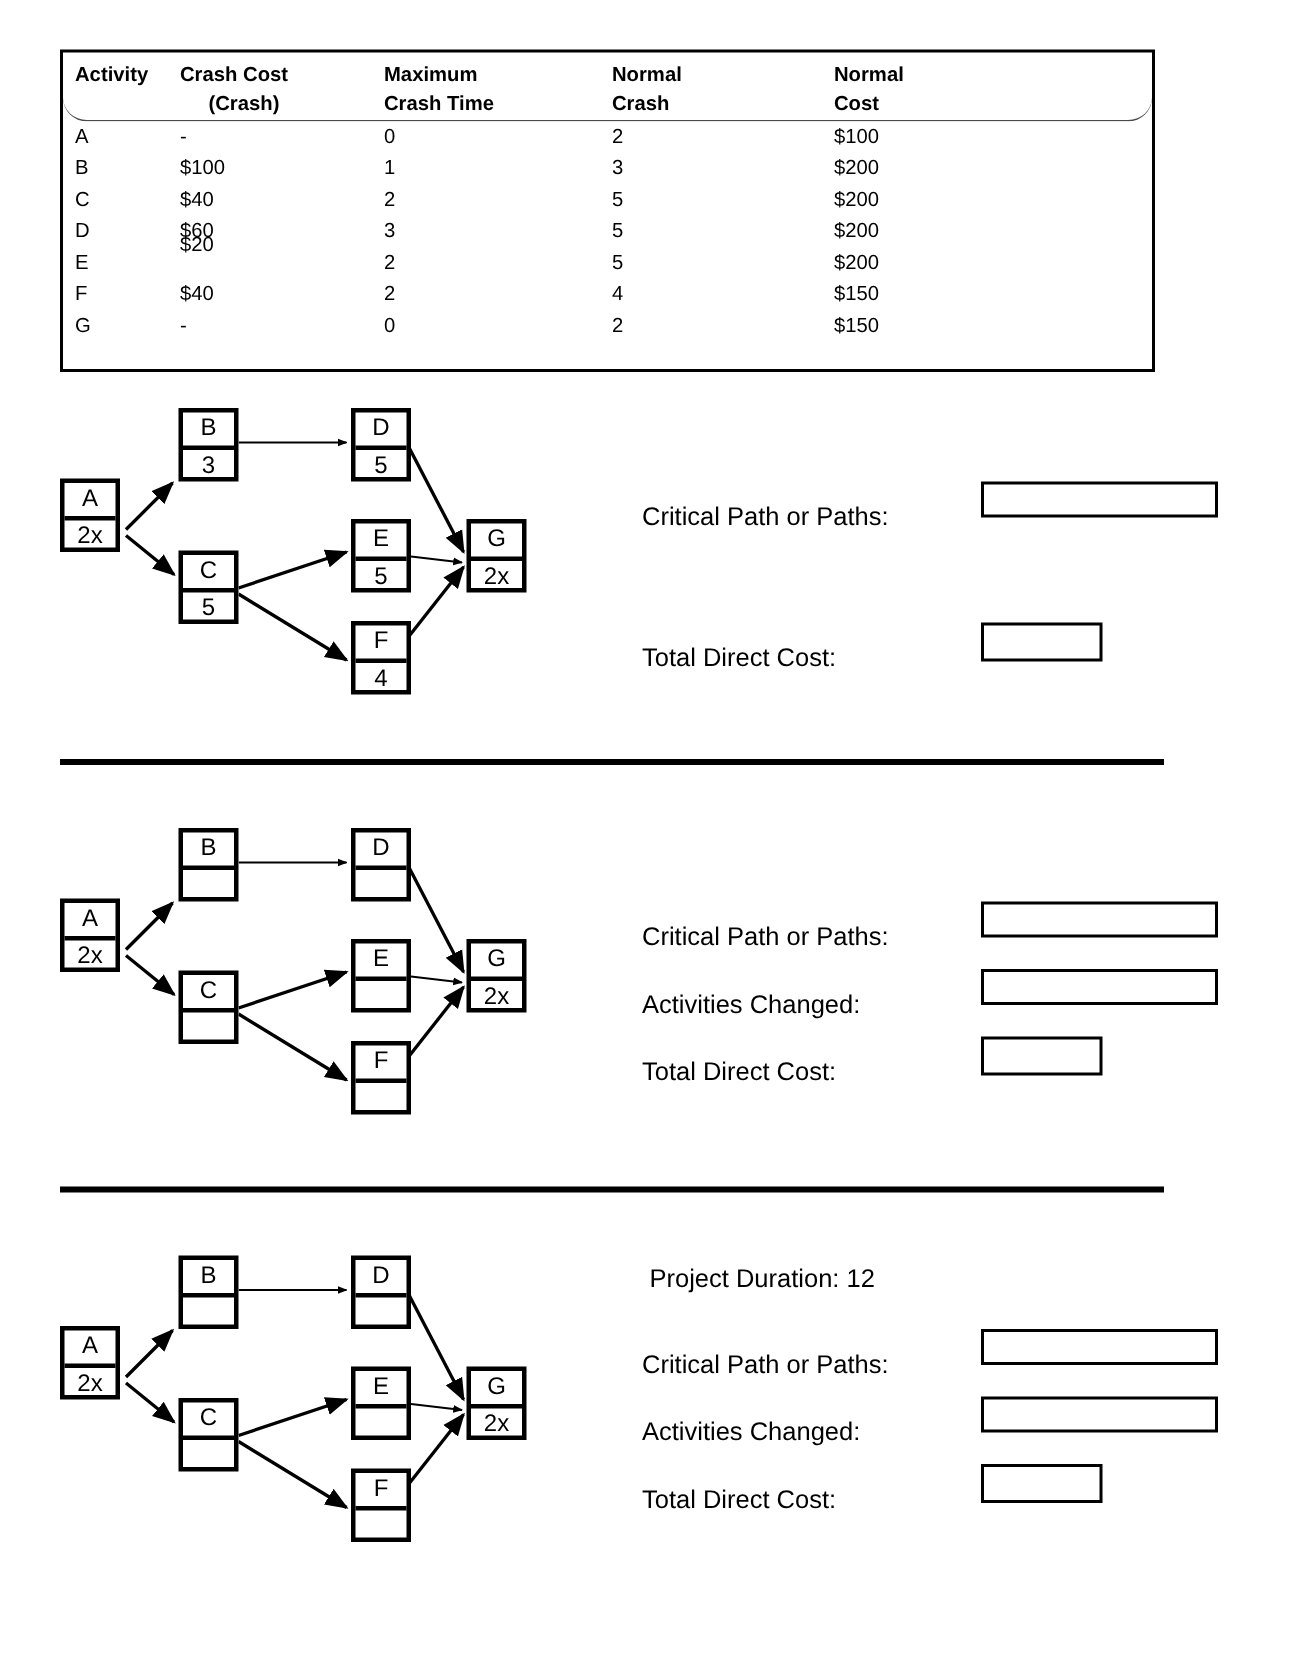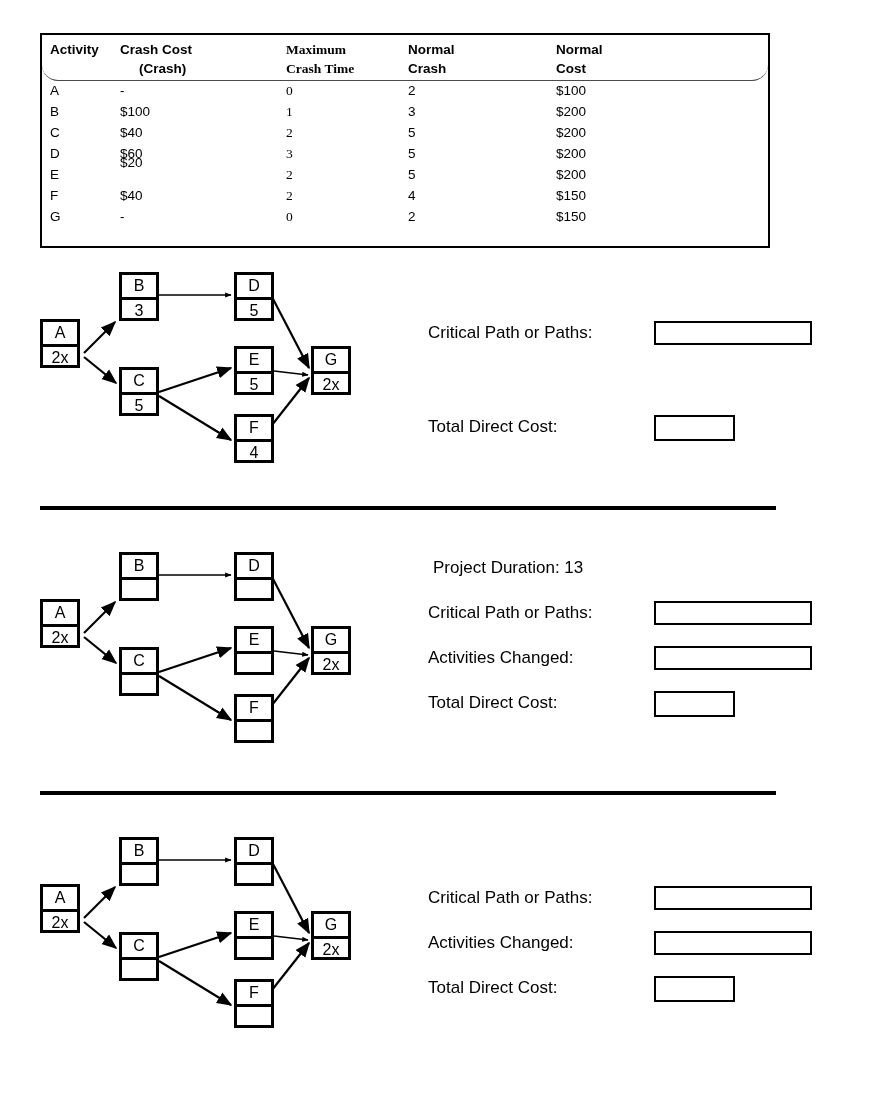--- a/index.html
+++ b/index.html
@@ -44,21 +44,21 @@
   .th-l2 { top: 24px; }
   .tbl-body { position: absolute; left: 0; top: 45px; right: 0; }
   .td-cell {
     position: absolute;
     font-size: 13.5px;
     line-height: 21px;
     white-space: pre;
   }
   .col-activity { left: 8px; }
   .col-slope    { left: 78px; }
-  .col-maxcrash { left: 244px; font-family: Liberation Serif, serif; }
+  .col-maxcrash { left: 214px; }
   .col-normtime { left: 366px; }
   .col-normcost { left: 514px; }
 
   
   .section { position: absolute; left: 0; width: 872px; }
   #section-1 { top: 265px; height: 215px; }
   #section-2 { top: 545px; height: 215px; }
   #section-3 { top: 830px; height: 215px; }
 
   .divider {
@@ -132,21 +132,21 @@
   }
   .form-row {
     position: absolute;
     left: 0;
     width: 440px;
     height: 30px;
   }
   .form-label {
     position: absolute;
     left: 3px;
-    top: 0;
+    top: 12px;
     font-size: 17px;
     line-height: 30px;
     white-space: pre;
   }
   .answer-box {
     position: absolute;
     border: 2.5px solid #000;
     box-sizing: border-box;
     background: #fff;
   }
@@ -335,23 +335,20 @@
       <div class="node n-F">
         <div class="node-id">F</div>
         <div class="node-dur"></div>
       </div>
       <div class="node n-G">
         <div class="node-id">G</div>
         <div class="node-dur">2x</div>
       </div>
     </div>
     <div class="form-area">
-      <div class="form-row row-duration">
-        <div class="duration-text">Project Duration: 13</div>
-      </div>
       <div class="form-row row-path">
         <div class="form-label">Critical Path or Paths:</div>
         <div class="answer-box box-wide"></div>
       </div>
       <div class="form-row row-changed">
         <div class="form-label">Activities Changed:</div>
         <div class="answer-box box-wide"></div>
       </div>
       <div class="form-row row-cost">
         <div class="form-label">Total Direct Cost:</div>
@@ -404,20 +401,23 @@
       <div class="node n-F">
         <div class="node-id">F</div>
         <div class="node-dur"></div>
       </div>
       <div class="node n-G">
         <div class="node-id">G</div>
         <div class="node-dur">2x</div>
       </div>
     </div>
     <div class="form-area">
+      <div class="form-row row-duration">
+        <div class="duration-text">Project Duration: 12</div>
+      </div>
       <div class="form-row row-path">
         <div class="form-label">Critical Path or Paths:</div>
         <div class="answer-box box-wide"></div>
       </div>
       <div class="form-row row-changed">
         <div class="form-label">Activities Changed:</div>
         <div class="answer-box box-wide"></div>
       </div>
       <div class="form-row row-cost">
         <div class="form-label">Total Direct Cost:</div>

